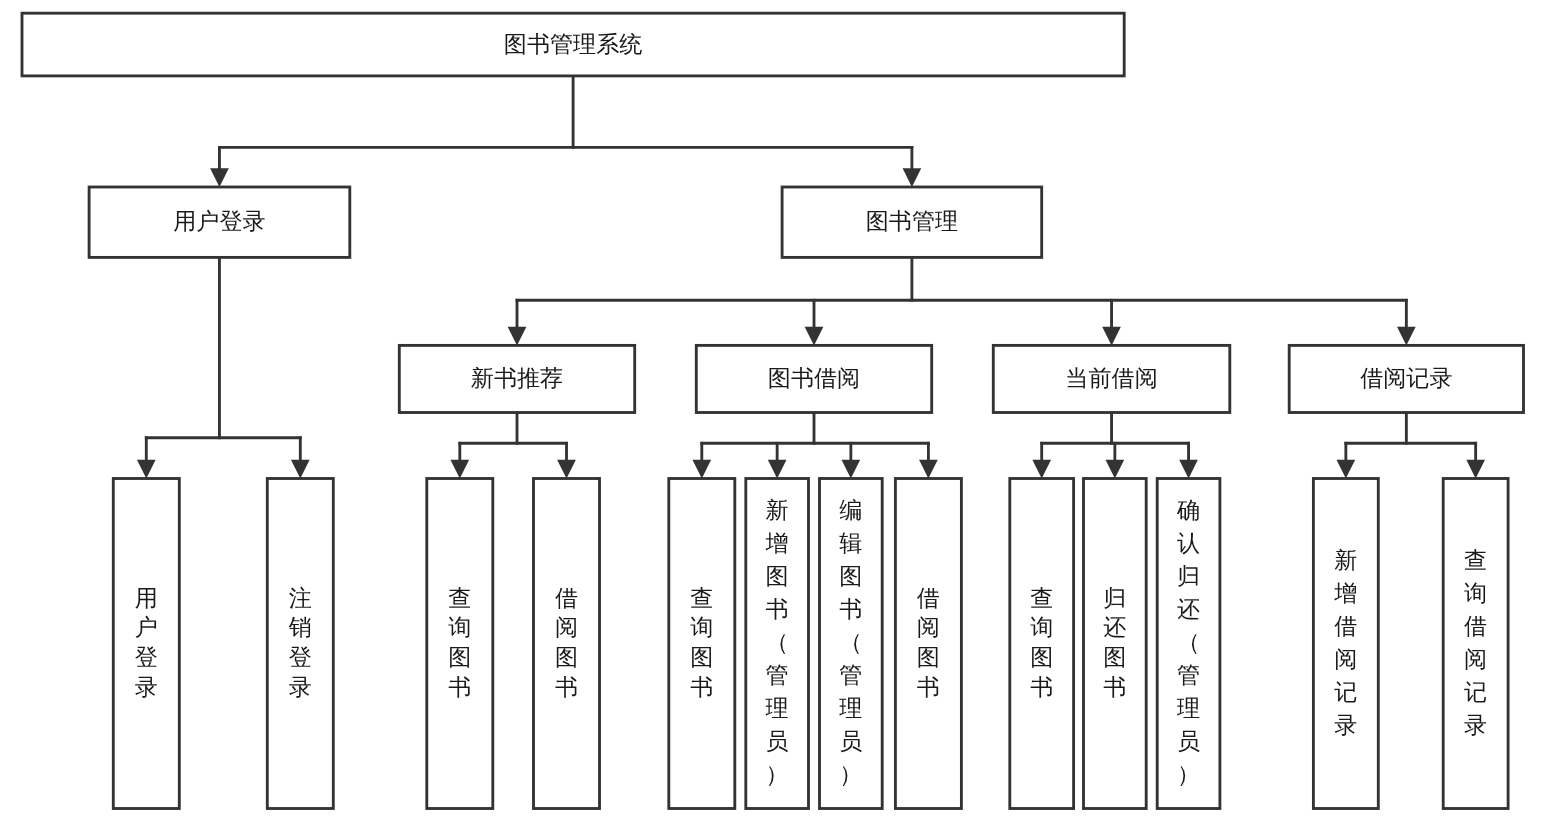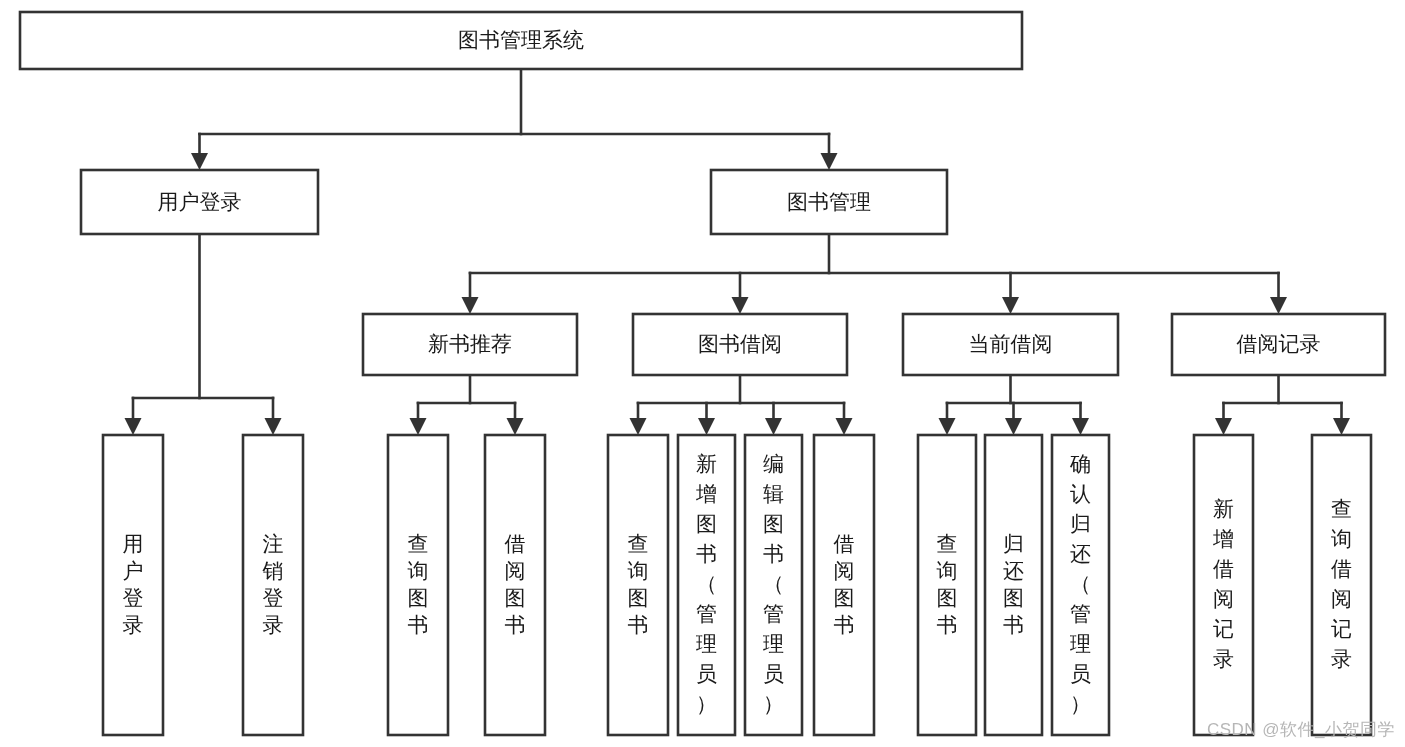--- a/index.html
+++ b/index.html
@@ -202,14 +202,13 @@
         <g>
           <rect x="1194" y="435" width="59" height="300" class="node-box"></rect>
           <text x="1223.5" y="516" class="node-label-v"><tspan x="1223.5" dy="0">新</tspan><tspan x="1223.5" dy="30">增</tspan><tspan x="1223.5" dy="30">借</tspan><tspan x="1223.5" dy="30">阅</tspan><tspan x="1223.5" dy="30">记</tspan><tspan x="1223.5" dy="30">录</tspan></text>
         </g>
         <g>
           <rect x="1312" y="435" width="59" height="300" class="node-box"></rect>
           <text x="1341.5" y="516" class="node-label-v"><tspan x="1341.5" dy="0">查</tspan><tspan x="1341.5" dy="30">询</tspan><tspan x="1341.5" dy="30">借</tspan><tspan x="1341.5" dy="30">阅</tspan><tspan x="1341.5" dy="30">记</tspan><tspan x="1341.5" dy="30">录</tspan></text>
         </g>
       </g>
   </svg>
-  <div class="watermark">CSDN @软件_小贺同学</div>
 </div>
 
 </body></html>

